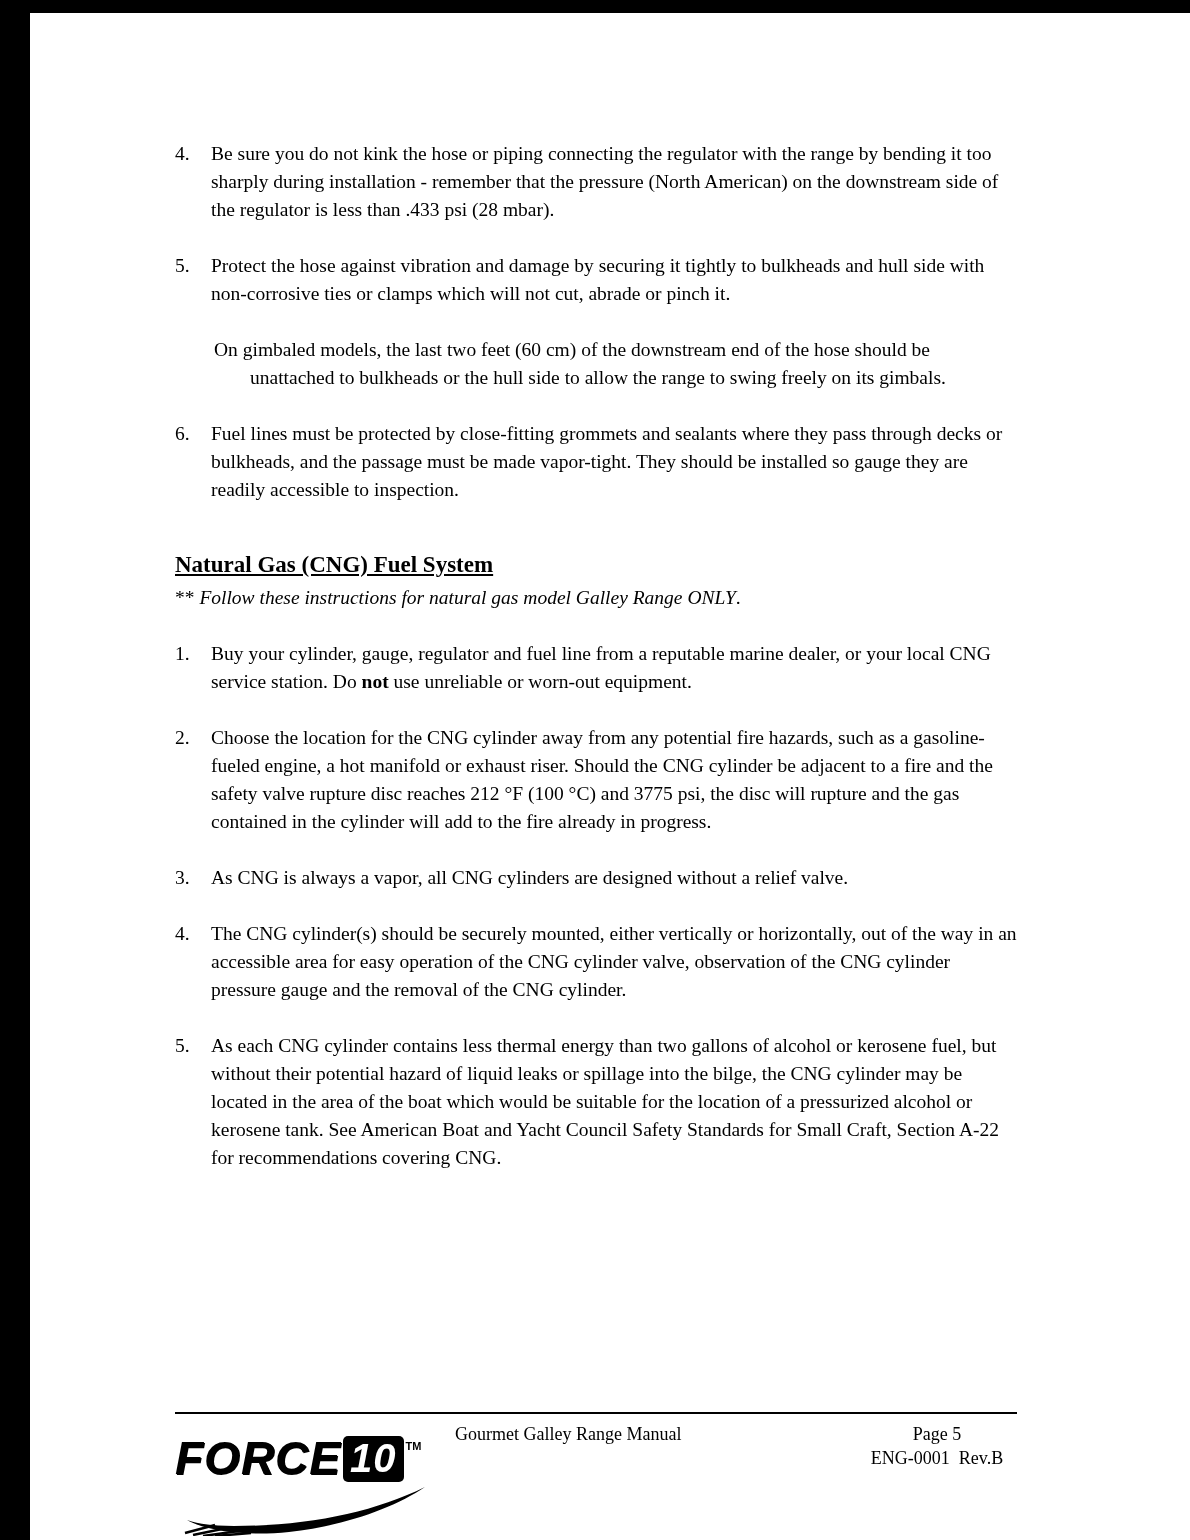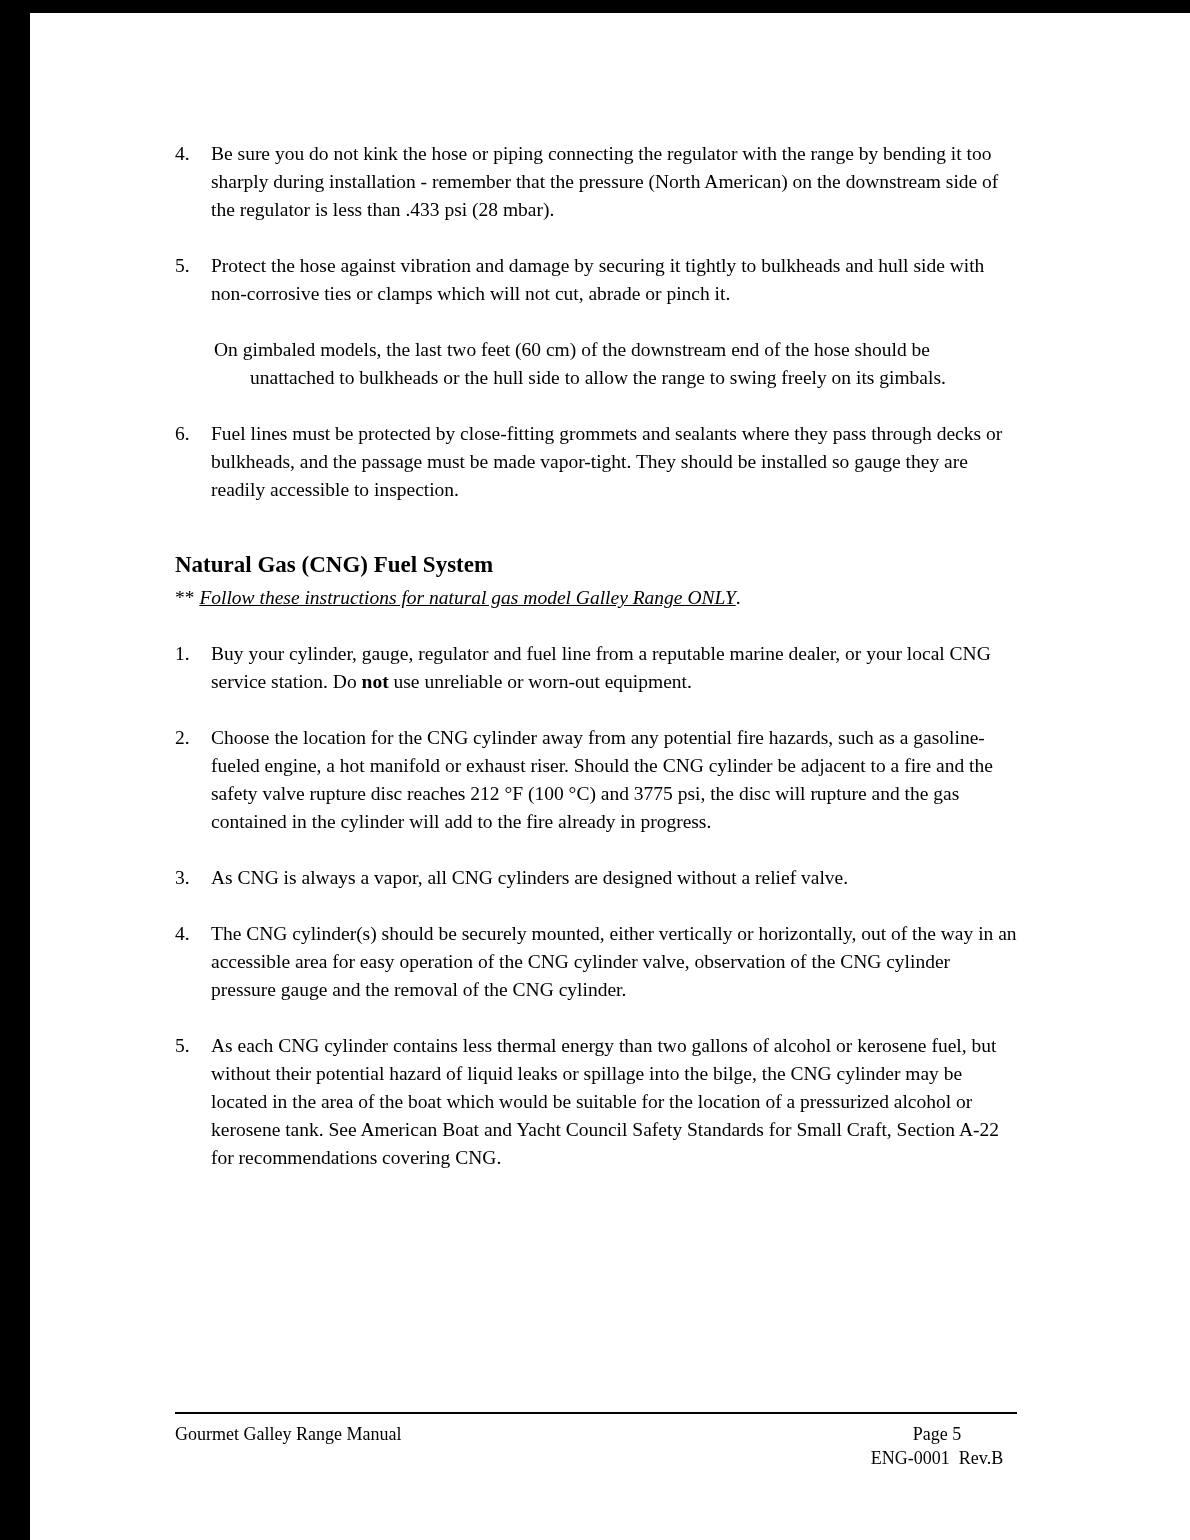--- a/index.html
+++ b/index.html
@@ -35,29 +35,29 @@
     padding-left: 36px;
     text-indent: -36px;
     margin-bottom: 28px;
     margin-left: 39px;
   }
   .section-heading {
     margin-top: 46px;
     font-size: 23px;
     line-height: 30px;
     font-weight: bold;
+    text-decoration: underline;
   }
   .section-note {
     margin-top: 4px;
     margin-bottom: 28px;
   }
   .note-marker { font-style: normal; }
   .note-text {
     font-style: italic;
-    text-decoration: underline;
     text-align: right;
   }
   .bold-underline {
     font-weight: bold;
   }
   .footer {
     position: absolute;
     left: 175px; top: 1412px;
     width: 842px;
     border-top: 2px solid #000;
@@ -175,19 +175,33 @@
 
   <div class="num-item">
     <span class="num">5.</span>
     <span class="body">As each CNG cylinder contains less thermal energy than two gallons of alcohol or kerosene fuel, but without their potential hazard of liquid leaks or spillage into the bilge, the CNG cylinder may be located in the area of the boat which would be suitable for the location of a pressurized alcohol or kerosene tank. See American Boat and Yacht Council Safety Standards for Small Craft, Section A-22 for recommendations covering CNG.</span>
   </div>
 
 </div>
 
 <div class="footer">
   <div class="footer-row">
+    <div class="footer-logo">
+      <div class="logo-word">
+        <span class="logo-force">FORCE</span><span class="logo-ten">10</span><span class="logo-tm">TM</span>
+      </div>
+      <svg class="logo-swoosh" width="250" height="52" viewBox="0 0 250 52">
+        <path d="M246 3 C 195 28, 130 42, 55 42 C 35 42, 20 40, 8 36 C 30 48, 70 52, 110 48 C 165 42, 215 24, 246 3 Z" fill="#000"></path>
+        <g stroke="#000" stroke-width="2.5">
+          <line x1="6" y1="49" x2="36" y2="41"></line>
+          <line x1="14" y1="51" x2="48" y2="44"></line>
+          <line x1="24" y1="52" x2="60" y2="47"></line>
+          <line x1="36" y1="52" x2="72" y2="49"></line>
+        </g>
+      </svg>
+    </div>
     <div class="footer-center">Gourmet Galley Range Manual</div>
     <div class="footer-right">
       <div>Page 5</div>
       <div class="doc-number">ENG-0001  Rev.B</div>
     </div>
   </div>
 </div>
 
 </body></html>

